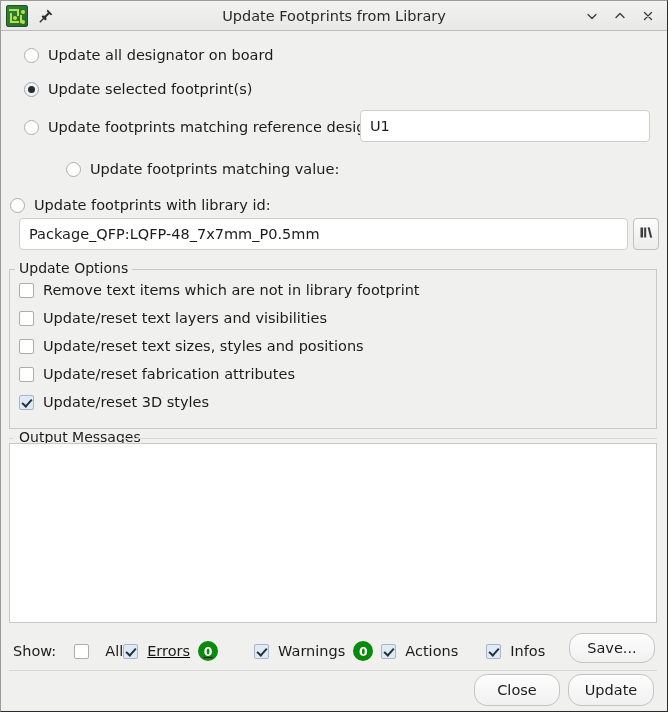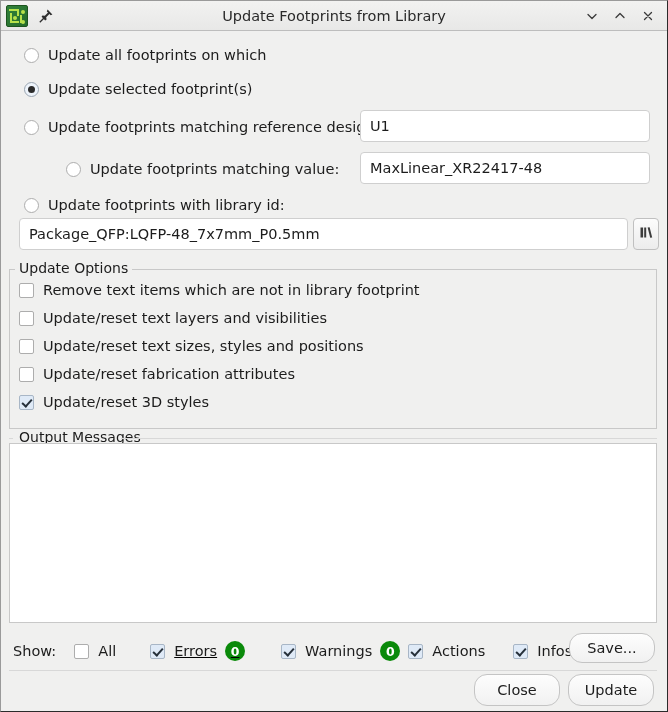--- a/index.html
+++ b/index.html
@@ -300,41 +300,40 @@
             <path d="M3.5 3.5 L10.5 10.5 M10.5 3.5 L3.5 10.5" stroke="#3a3a3a" stroke-width="1.3" stroke-linecap="round"></path>
           </svg>
       </div>
     </div>
   </div>
 
   <div id="content">
 
     <div class="radio-row" style="left:23px; top:16px;">
       <span class="radio"></span>
-      <span class="lbl">Update all footprints on which</span>
+      <span class="lbl">Update all designator on board</span>
     </div>
 
     <div class="radio-row" style="left:23px; top:50px;">
       <span class="radio on"></span>
       <span class="lbl">Update selected footprint(s)</span>
     </div>
 
     <div class="radio-row" style="left:23px; top:88px;">
       <span class="radio"></span>
       <span class="lbl">Update footprints matching reference designator:</span>
     </div>
     <input class="tinput" style="left: 359px; top: 79px; width: 290px; height: 32px;" value="U1">
 
     <div class="radio-row" style="left:23px; top:130px;padding-left:42px;">
       <span class="radio"></span>
       <span class="lbl">Update footprints matching value:</span>
     </div>
-    <input class="tinput" style="left: 359px; top: 121px; width: 290px; height: 32px;" value="MaxLinear_XR22417-48">
-
-    <div class="radio-row" style="left:23px; top:166px;">
+
+    <div class="radio-row" style="left:9px; top:166px;">
       <span class="radio"></span>
       <span class="lbl">Update footprints with library id:</span>
     </div>
     <input class="tinput" style="left: 18px; top: 187px; width: 609px; height: 32px;" value="Package_QFP:LQFP-48_7x7mm_P0.5mm">
     <div class="lib-btn" style="left:632px; top:187px; width:26px; height:32px;">
       <span>
         <svg width="15" height="15" viewBox="0 0 15 15">
           <g fill="#3c3c3c">
             <rect x="1.5" y="2.5" width="2.6" height="10"></rect>
             <rect x="5.2" y="2.5" width="2.0" height="10"></rect>
@@ -371,21 +370,21 @@
     <div class="group" style="left:8px; top:415px; width:648px; height:182px; border:none;"></div>
     <div class="group-legend" style="left:14px; top:398px;">Output Messages</div>
     <div class="sep-line" style="left:120px; top:407px; width:536px;"></div>
     <div class="sep-line" style="left:8px; top:407px; width:4px;"></div>
 
     <div id="msg-area" style="left:8px; top:412px; width:648px; height:180px;"></div>
 
     <div id="showbar" style="top:603px; height:34px;">
       <span class="lbl" style="margin-left:4px; margin-right:18px;">Show:</span>
 
-      <span class="cb-row" style="position:static; margin-right:34px;">
+      <span class="cb-row" style="position:static; gap:7px;">
         <span class="cbox"></span>
         <span class="lbl">All</span>
       </span>
 
       <span class="cb-row" style="position:static; margin-right:36px;text-decoration:underline;">
         <span class="cbox on"></span>
         <span class="lbl">Errors</span>
         <span class="badge">0</span>
       </span>
 

